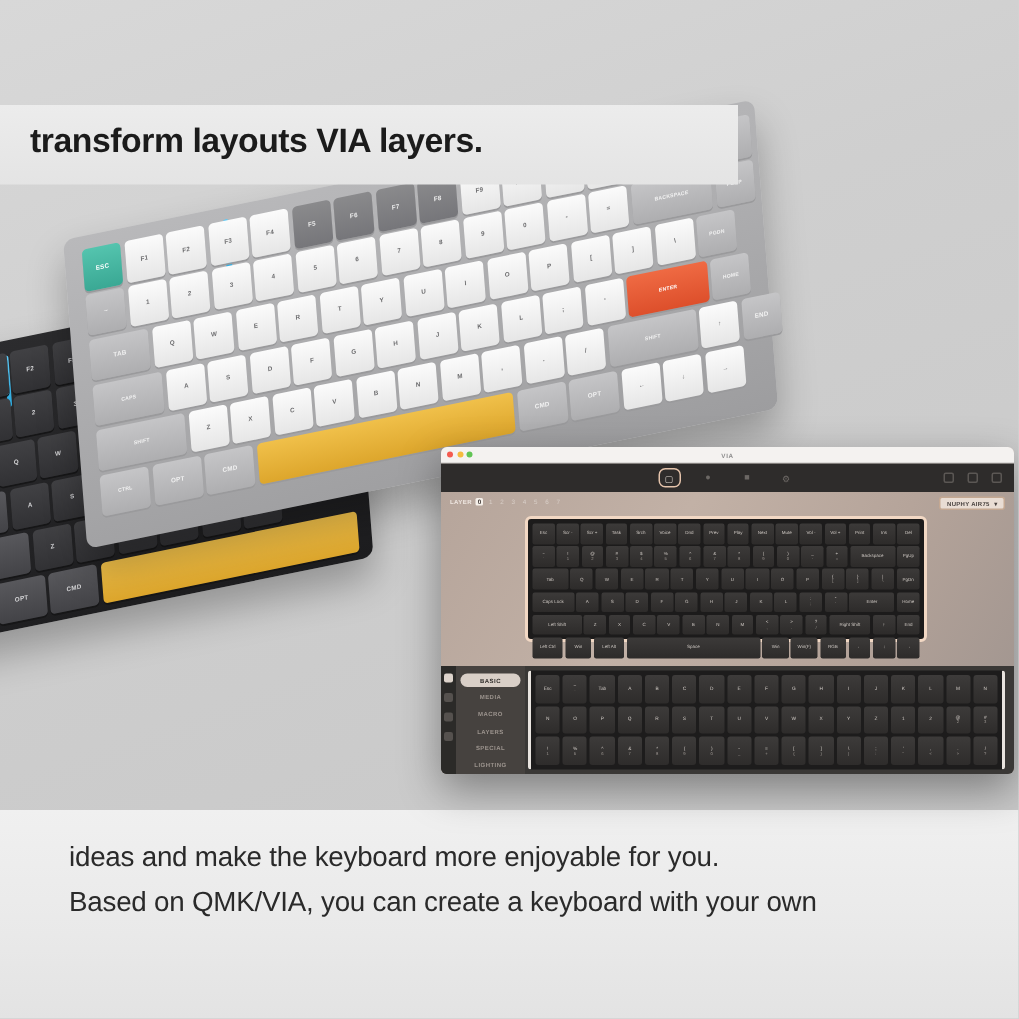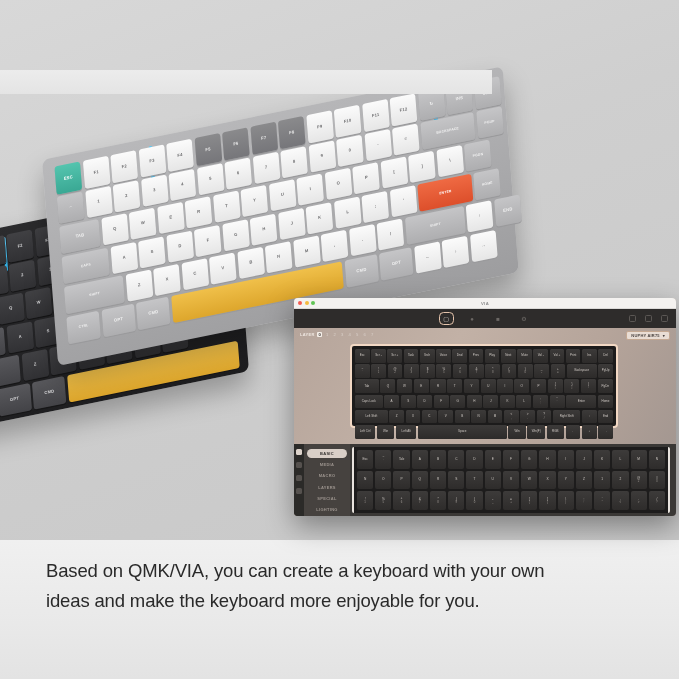--- a/index.html
+++ b/index.html
@@ -324,20 +324,21 @@
         <div class="kc mod mod" style="left: 283.575px; top: 149.5px; width: 33.225px; height: 27.5px;">CMD</div>
         <div class="kc mod mod" style="left: 319.2px; top: 149.5px; width: 33.225px; height: 27.5px;">OPT</div>
         <div class="kc alpha" style="left: 354.825px; top: 149.5px; width: 26.1px; height: 27.5px;">←</div>
         <div class="kc alpha" style="left: 383.325px; top: 149.5px; width: 26.1px; height: 27.5px;">↓</div>
         <div class="kc alpha" style="left: 411.825px; top: 149.5px; width: 26.1px; height: 27.5px;">→</div>
       </div>
   </div>
 </div>
 
 <div class="headline">
+  <div class="line">transform layouts VIA layers.</div>
 </div>
 
 <div class="app">
 
   <div class="titlebar">
     <div class="lights">
       <div class="lt r"></div>
       <div class="lt y"></div>
       <div class="lt g"></div>
     </div>
@@ -866,15 +867,15 @@
               <div class="sub">?</div>
             </div>
           </div>
         </div>
     </div>
 
   </div>
 </div>
 
 <div class="caption">
+  <div class="cline">ideas and make the keyboard more enjoyable for you.</div>
   <div class="cline">Based on QMK/VIA, you can create a keyboard with your own</div>
-  <div class="cline">ideas and make the keyboard more enjoyable for you.</div>
 </div>
 
 </body></html>

